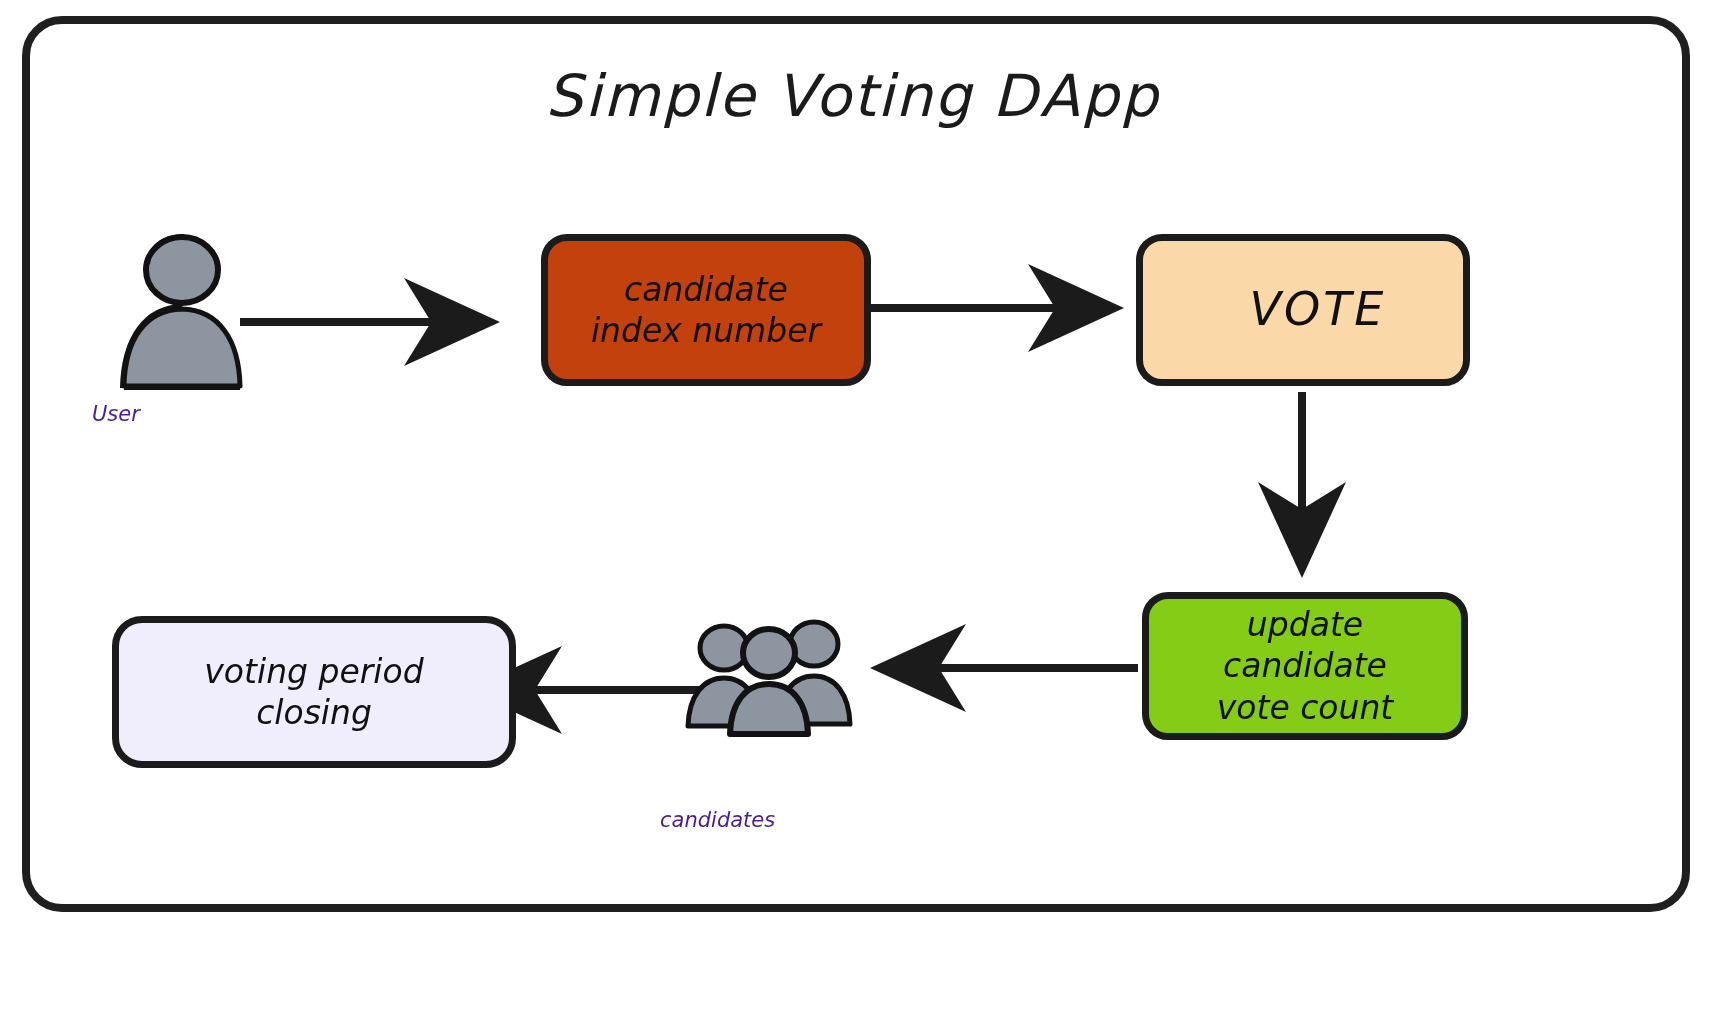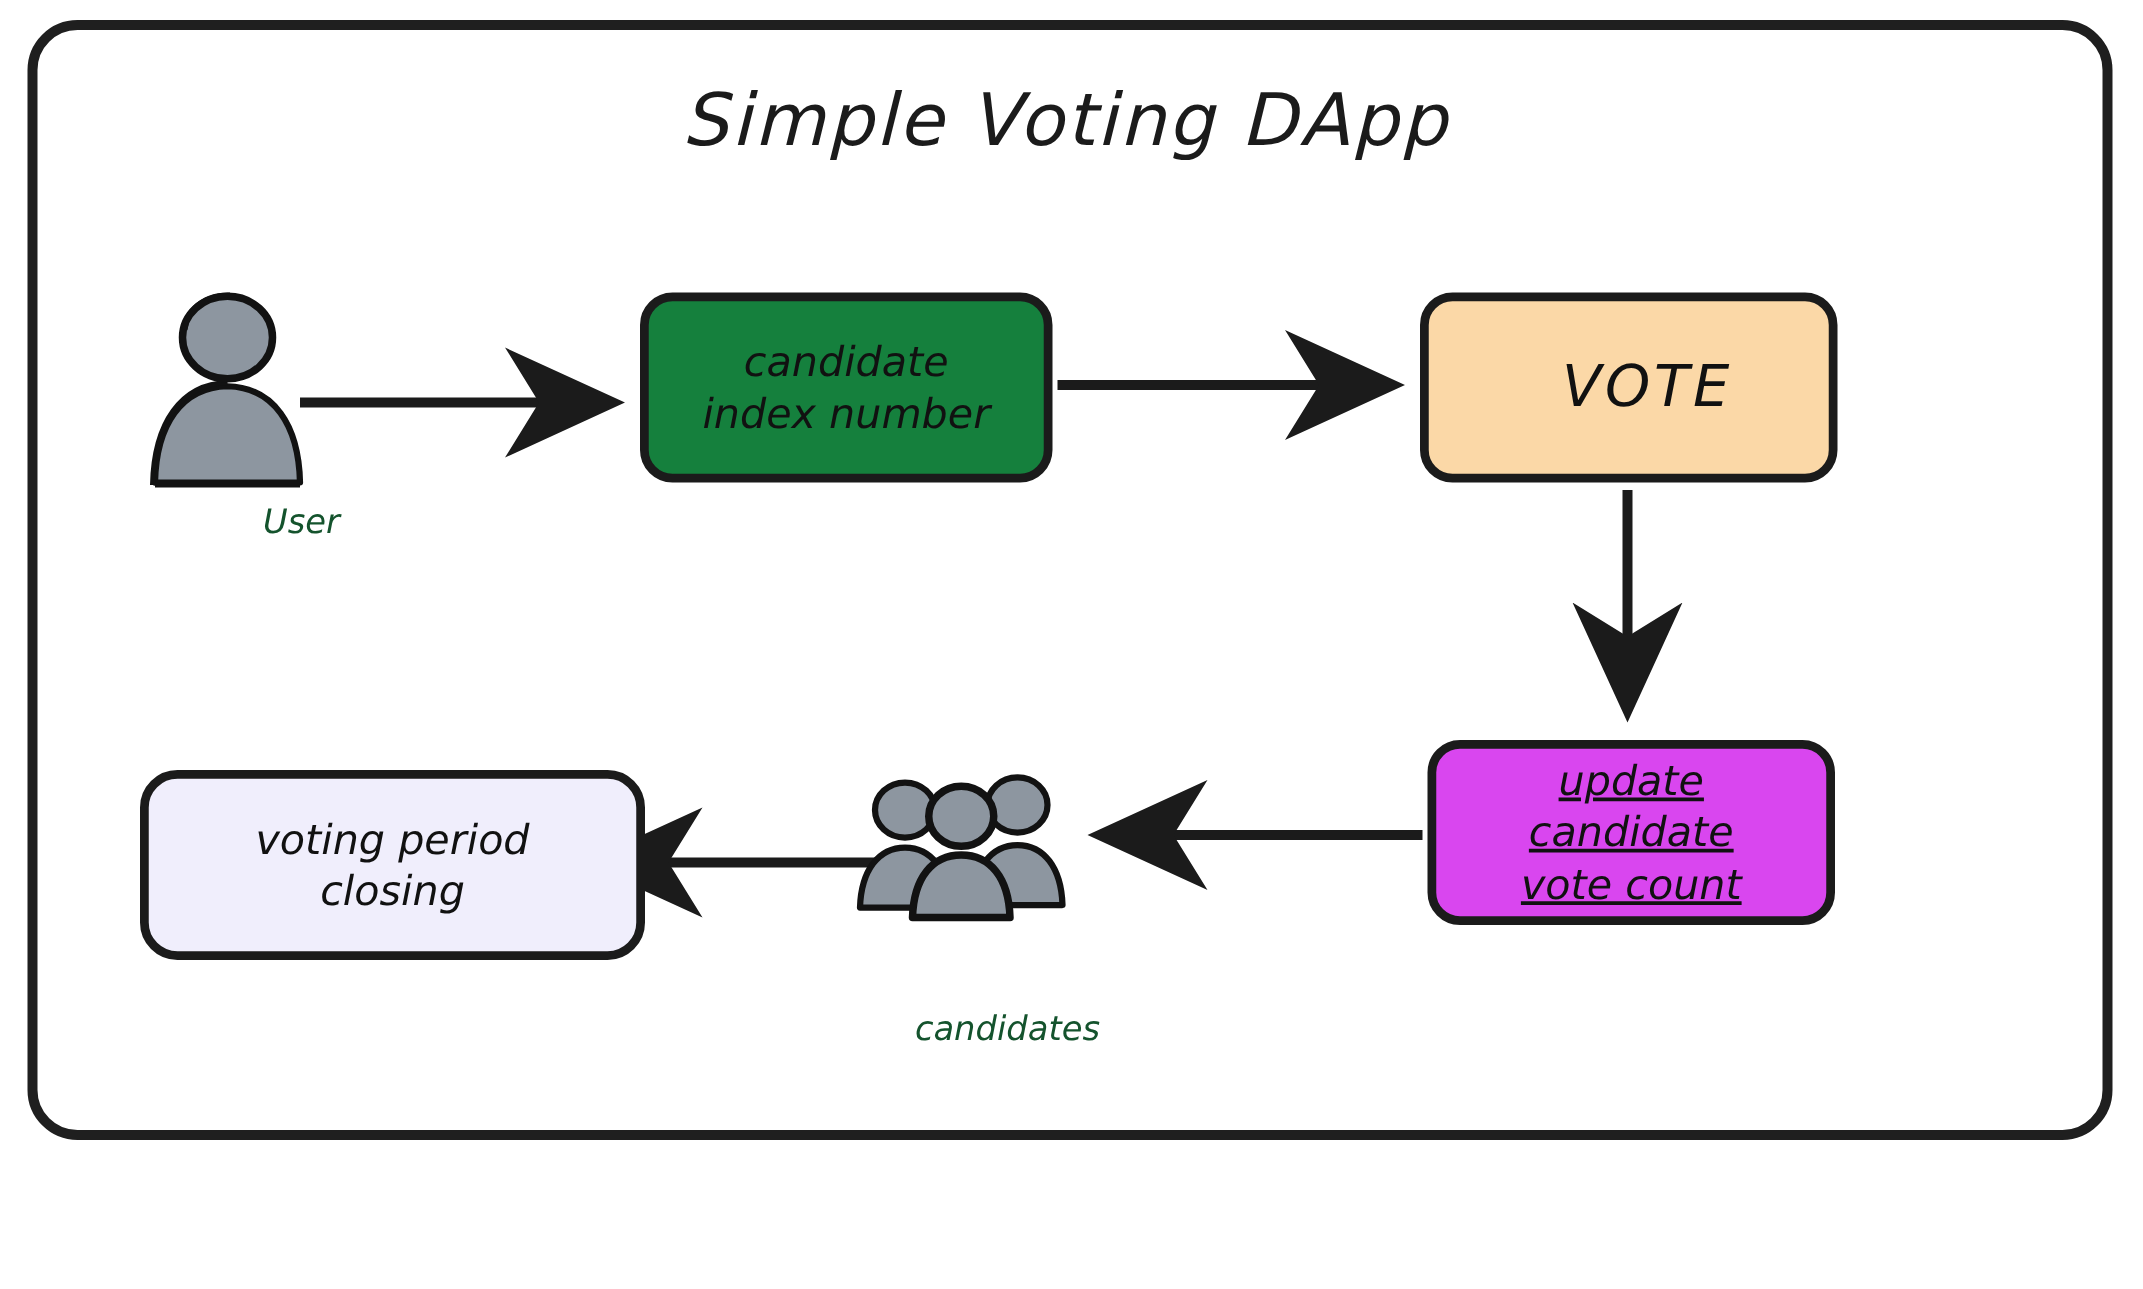--- a/index.html
+++ b/index.html
@@ -45,23 +45,23 @@
   #node-vote{left:1136px;top:234px;width:334px;height:152px;
        background:#fbd8a7;font-size:46px;letter-spacing:3px;border-radius:26px;padding-left:44px;}
   #node-update-count{left:1142px;top:592px;width:326px;height:148px;
        background:#9bd2f8;font-size:33px;border-radius:26px;}
   #node-voting-period{left:112px;top:616px;width:404px;height:152px;
        background:#f0eefc;font-size:33px;border-radius:30px;}
 
   
   .icon-wrap{position:absolute;}
   .icon-caption{
-    position:absolute;width:100%;text-align:right;
+    position:absolute;width:100%;text-align:left;
     font-family:"DejaVu Sans", sans-serif;font-style:italic;
-    font-size:27px;color:#14532d;
+    font-size:21px;color:#4c1d95;
   }
 
   #icon-user{left:112px;top:228px;width:140px;height:170px;}
   #caption-user{left:92px;top:402px;width:180px;}
 
   #icon-candidates{left:684px;top:608px;width:170px;height:130px;}
   #caption-candidates{left:660px;top:808px;width:220px;}
 
   
   #arrows{position:absolute;left:0;top:0;width:1714px;height:1031px;
@@ -90,30 +90,30 @@
       <path d="M846,308 L1108,308" marker-end="url(#ah)"></path>
 
       <path d="M1302,392 L1302,562" marker-end="url(#ah)"></path>
 
       <path d="M1138,668 L886,668" marker-end="url(#ah)"></path>
 
       <path d="M700,690 L482,690" marker-end="url(#ah)"></path>
     </g>
   </svg>
 
-  <div class="node" id="node-candidate-index" style="background: #15803d;">
+  <div class="node" id="node-candidate-index" style="background: #c2410c; margin-left: 29px;">
     <span class="lbl">candidate
 index number</span>
   </div>
 
   <div class="node" id="node-vote" style="background: rgb(251, 216, 167);">
     <span class="lbl">VOTE</span>
   </div>
 
-  <div class="node" id="node-update-count" style="background: #d946ef; text-decoration: underline;">
+  <div class="node" id="node-update-count" style="background: #84cc16;">
     <span class="lbl">update candidate
 vote count</span>
   </div>
 
   <div class="node" id="node-voting-period" style="background: rgb(240, 238, 252);">
     <span class="lbl">voting period
 closing</span>
   </div>
 
   <div class="icon-wrap" id="icon-user">

